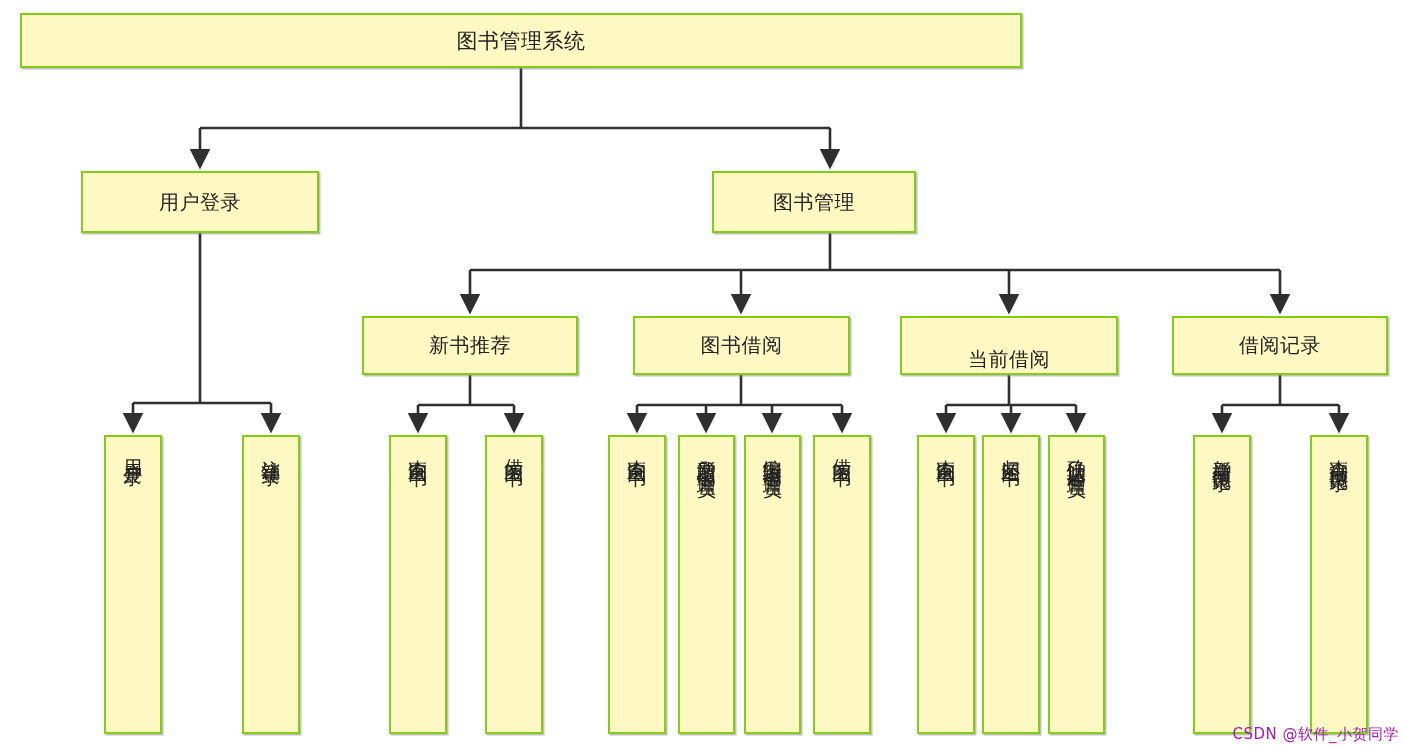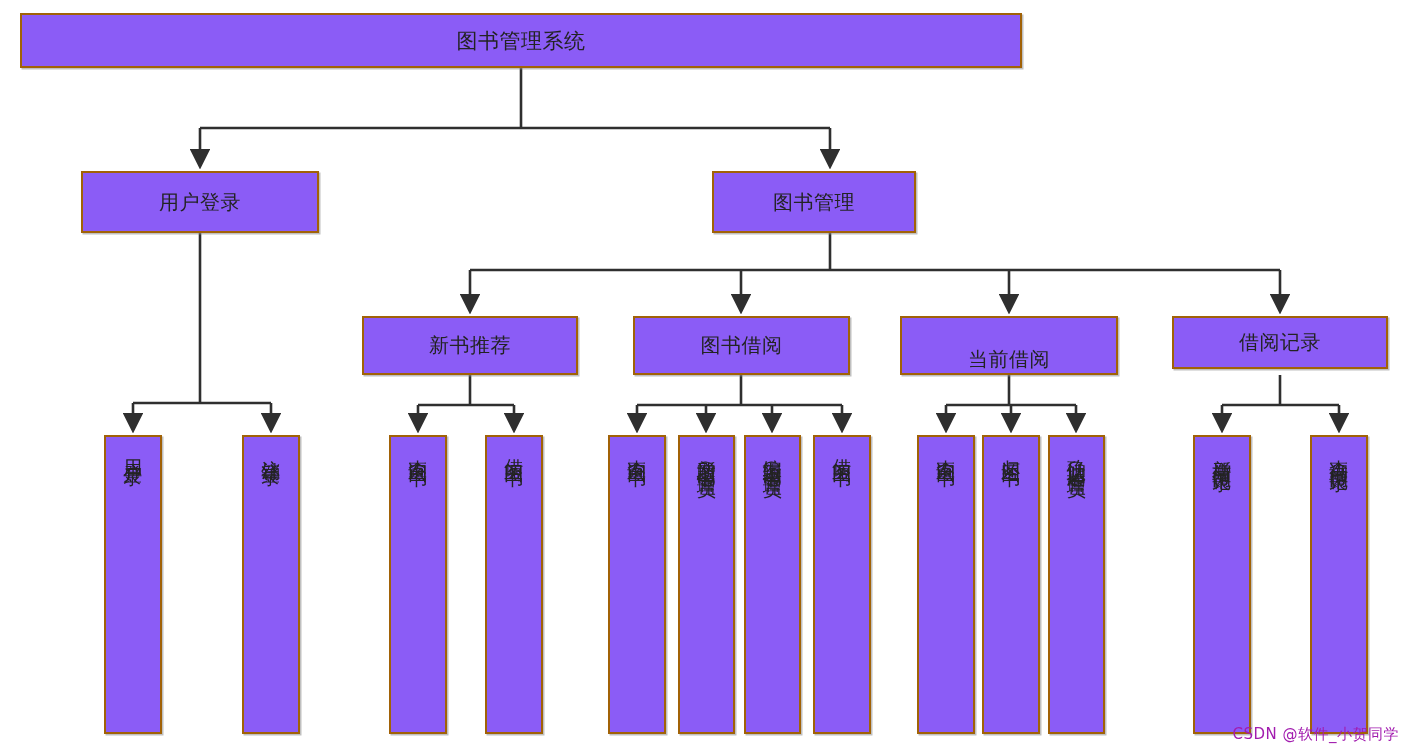--- a/index.html
+++ b/index.html
@@ -25,22 +25,22 @@
     left: 0;
     top: 0;
     width: 1405px;
     height: 747px;
     pointer-events: none;
   }
   
   .node {
     position: absolute;
     box-sizing: border-box;
-    background: #8b5cf6;
-    border: 2px solid #a16207;
+    background: #fef9c3;
+    border: 2px solid #84cc16;
     display: flex;
     align-items: center;
     justify-content: center;
     box-shadow: 1.5px 1.5px 0 rgba(140,140,140,0.55);
   }
   .node-label {
     display: block;
     text-align: center;
     color: #232323;
     letter-spacing: 0.5px;
@@ -151,21 +151,21 @@
   </div>
 
   <div class="node branch" style="left:362px; top:316px; width:216px; height:59px;">
     <span class="node-label">新书推荐</span>
   </div>
 
   <div class="node branch" style="left:900px; top:316px; width:218px; height:59px;align-items:flex-end;">
     <span class="node-label">当前借阅</span>
   </div>
 
-  <div class="node branch" style="left:1172px; top:316px; width:216px; height:53px;">
+  <div class="node branch" style="left:1172px; top:316px; width:216px; height:59px;">
     <span class="node-label">借阅记录</span>
   </div>
 
   <div class="node leaf" style="left:104px; top:435px; width:58px; height:299px;">
     <span class="node-label">用户登录</span>
   </div>
 
   <div class="node leaf" style="left:242px; top:435px; width:58px; height:299px;">
     <span class="node-label">注销登录</span>
   </div>

